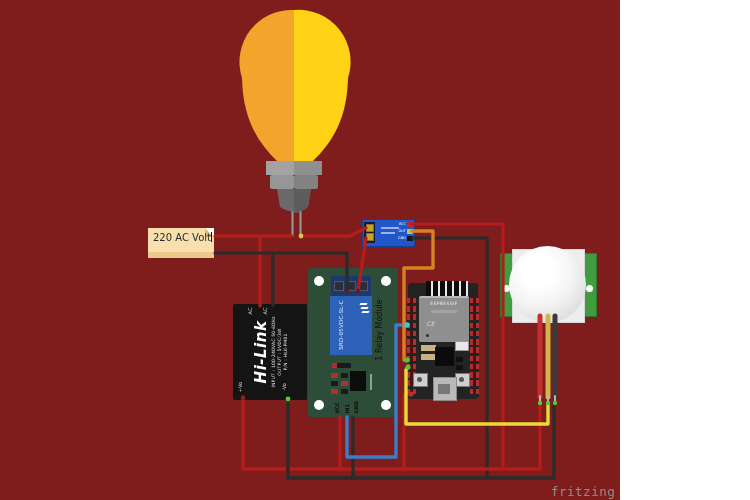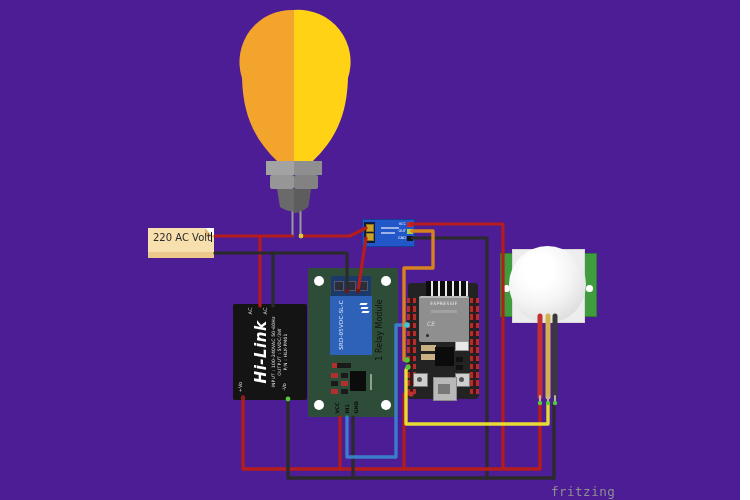--- a/index.html
+++ b/index.html
@@ -1,16 +1,16 @@
 <!DOCTYPE html>
 <html><head>
 <meta charset="utf-8">
 <style>
   html,body{margin:0;padding:0;background:#fff;}
-  .stage{position:relative;width:740px;height:500px;background:#4c1d95;overflow:hidden;
+  .stage{position:relative;width:620px;height:500px;background:#7f1d1d;overflow:hidden;
          font-family:"DejaVu Sans", sans-serif;}
   .abs{position:absolute;}
 
   
   .bulb-svg{left:230px;top:0;}
 
   
   .note{left:148px;top:228px;width:66px;height:30px;background:#f7dfae;
         box-shadow:inset 0 -6px 0 #ecc98a;}
   .note-fold-white{right:0;top:0;width:0;height:0;border-left:9px solid transparent;border-top:9px solid #ffffff;}

